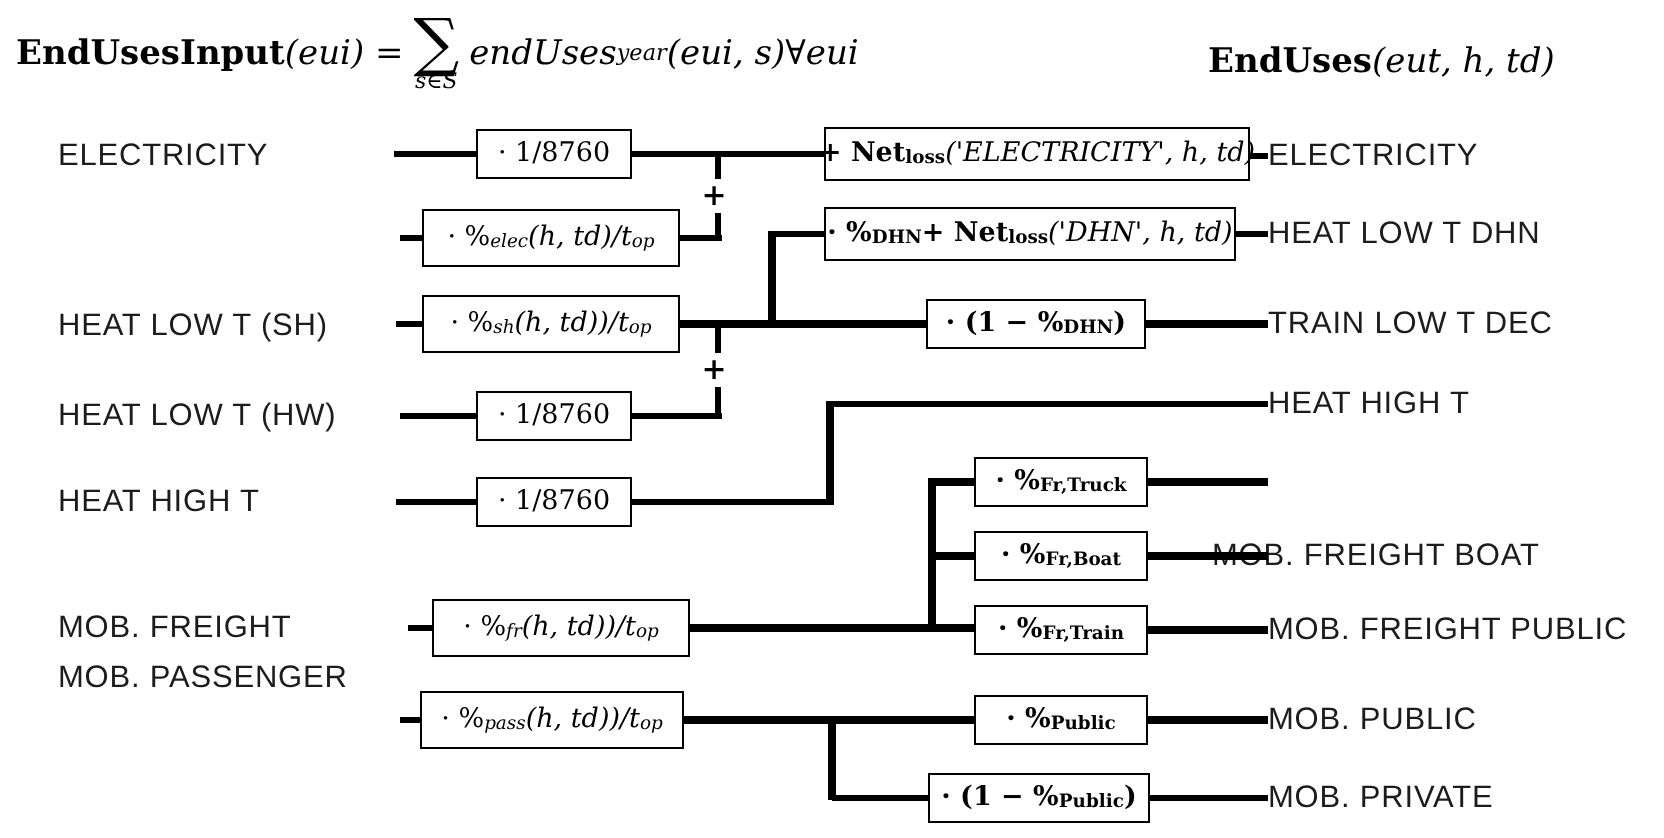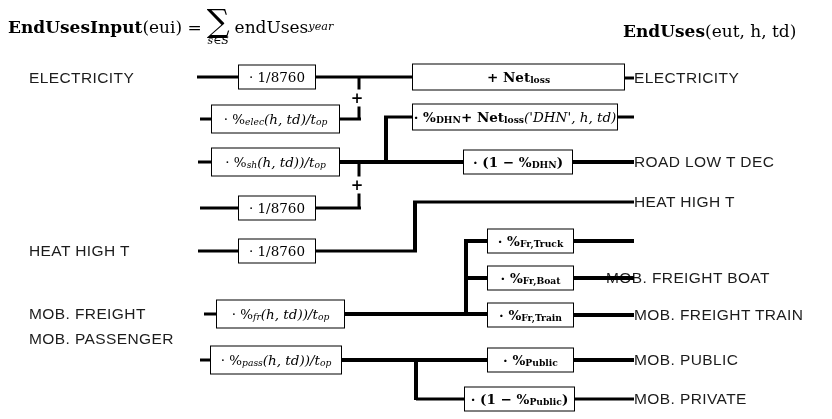--- a/index.html
+++ b/index.html
@@ -33,57 +33,61 @@
   .it{font-style:italic;}
   .bd{font-weight:bold;}
   .plus{
     position:absolute;transform:translate(-50%,-50%);
     font-family:"DejaVu Serif",serif;font-weight:bold;font-size:15px;color:#000;
     background:var(--bg);padding:1px 3px;z-index:3;line-height:1;
   }
   
   .formula{position:absolute;font-family:"DejaVu Serif",serif;color:#000;font-size:17px;white-space:nowrap;z-index:2;}
   .formula-input{left:8px;top:6px;display:flex;align-items:center;}
-  .formula-output{left:623px;top:21px;}
+  .formula-output{left:604px;top:21px;}
   .fbold{font-weight:bold;}
-  .fit{}
+  .fit{font-style:italic;}
   .formula sub{font-size:.66em;font-style:italic;}
   .sumcol{display:inline-flex;flex-direction:column;align-items:center;margin:0 5px;}
   .sum{font-size:32px;line-height:.95;font-style:normal;}
   .sumsub{font-size:11px;font-style:italic;margin-top:-2px;}
 </style>
 </head>
 <body>
 
 <div class="canvas">
 
   <div class="formula formula-input">
     <span class="fbold">EndUsesInput</span>
       <span class="fit">(eui) = </span>
     <span class="sumcol">
       <span class="sum">∑</span>
       <span class="sumsub">s∈S</span>
     </span>
     <span class="fit">endUses</span>
       <sub>year</sub>
+      <span class="fit">(eui, s)∀eui</span>
   </div>
   <div class="formula formula-output">
     <span class="fbold">EndUses</span><span class="fit">(eut, h, td)</span>
   </div>
 
   <div class="lbl" style="left:29px;top:78px">ELECTRICITY</div>
+  <div class="lbl" style="left:29px;top:163px">HEAT LOW T (SH)</div>
+  <div class="lbl" style="left:29px;top:208px">HEAT LOW T (HW)</div>
   <div class="lbl" style="left:29px;top:251px">HEAT HIGH T</div>
   <div class="lbl" style="left:29px;top:314px">MOB. FREIGHT</div>
   <div class="lbl" style="left:29px;top:339px">MOB. PASSENGER</div>
 
   <div class="lbl" style="left:634px;top:78px">ELECTRICITY</div>
-  <div class="lbl" style="left:634px;top:162px">ROAD LOW T DEC</div>
+  <div class="lbl" style="left:634px;top:117px">HEAT LOW T DHN</div>
+  <div class="lbl" style="left:634px;top:162px">TRAIN LOW T DEC</div>
   <div class="lbl" style="left:634px;top:202px">HEAT HIGH T</div>
   <div class="lbl" style="left:606px;top:278px">MOB. FREIGHT BOAT</div>
-  <div class="lbl" style="left:634px;top:315px">MOB. FREIGHT TRAIN</div>
+  <div class="lbl" style="left:634px;top:315px">MOB. FREIGHT PUBLIC</div>
   <div class="lbl" style="left:634px;top:360px">MOB. PUBLIC</div>
   <div class="lbl" style="left:634px;top:399px">MOB. PRIVATE</div>
 
   <div class="hl" style="left:197px;top:77px;width:41px"></div>
   <div class="hl" style="left:314px;top:77px;width:100px"></div>
   <div class="hl" style="left:621px;top:78px;width:13px"></div>
 
   <div class="hl" style="left:200px;top:119px;width:12px"></div>
   <div class="hl" style="left:337px;top:119px;width:24px"></div>
   <div class="hl" style="left:384px;top:117px;width:29px"></div>
@@ -154,20 +158,21 @@
   <div class="box" style="left:210px;top:360px;width:130px;height:27px">
     <span>· %</span>
       <sub class="it">pass</sub>
       <span class="it">(h, td))/t</span>
       <sub class="it">op</sub>
   </div>
 
   <div class="box" style="left:412px;top:77px;width:211px;height:25px">
     <span class="bd">+ Net</span>
       <sub class="bd">loss</sub>
+      <span class="it"> ('ELECTRICITY', h, td)</span>
   </div>
   <div class="box" style="left:412px;top:117px;width:204px;height:25px">
     <span class="bd">· %</span>
       <sub class="bd">DHN</sub>
       <span class="bd"> + Net</span>
       <sub class="bd">loss</sub>
       <span class="it">('DHN', h, td)</span>
   </div>
   <div class="box" style="left:463px;top:162px;width:108px;height:23px">
     <span class="bd">· (1 − %</span>

